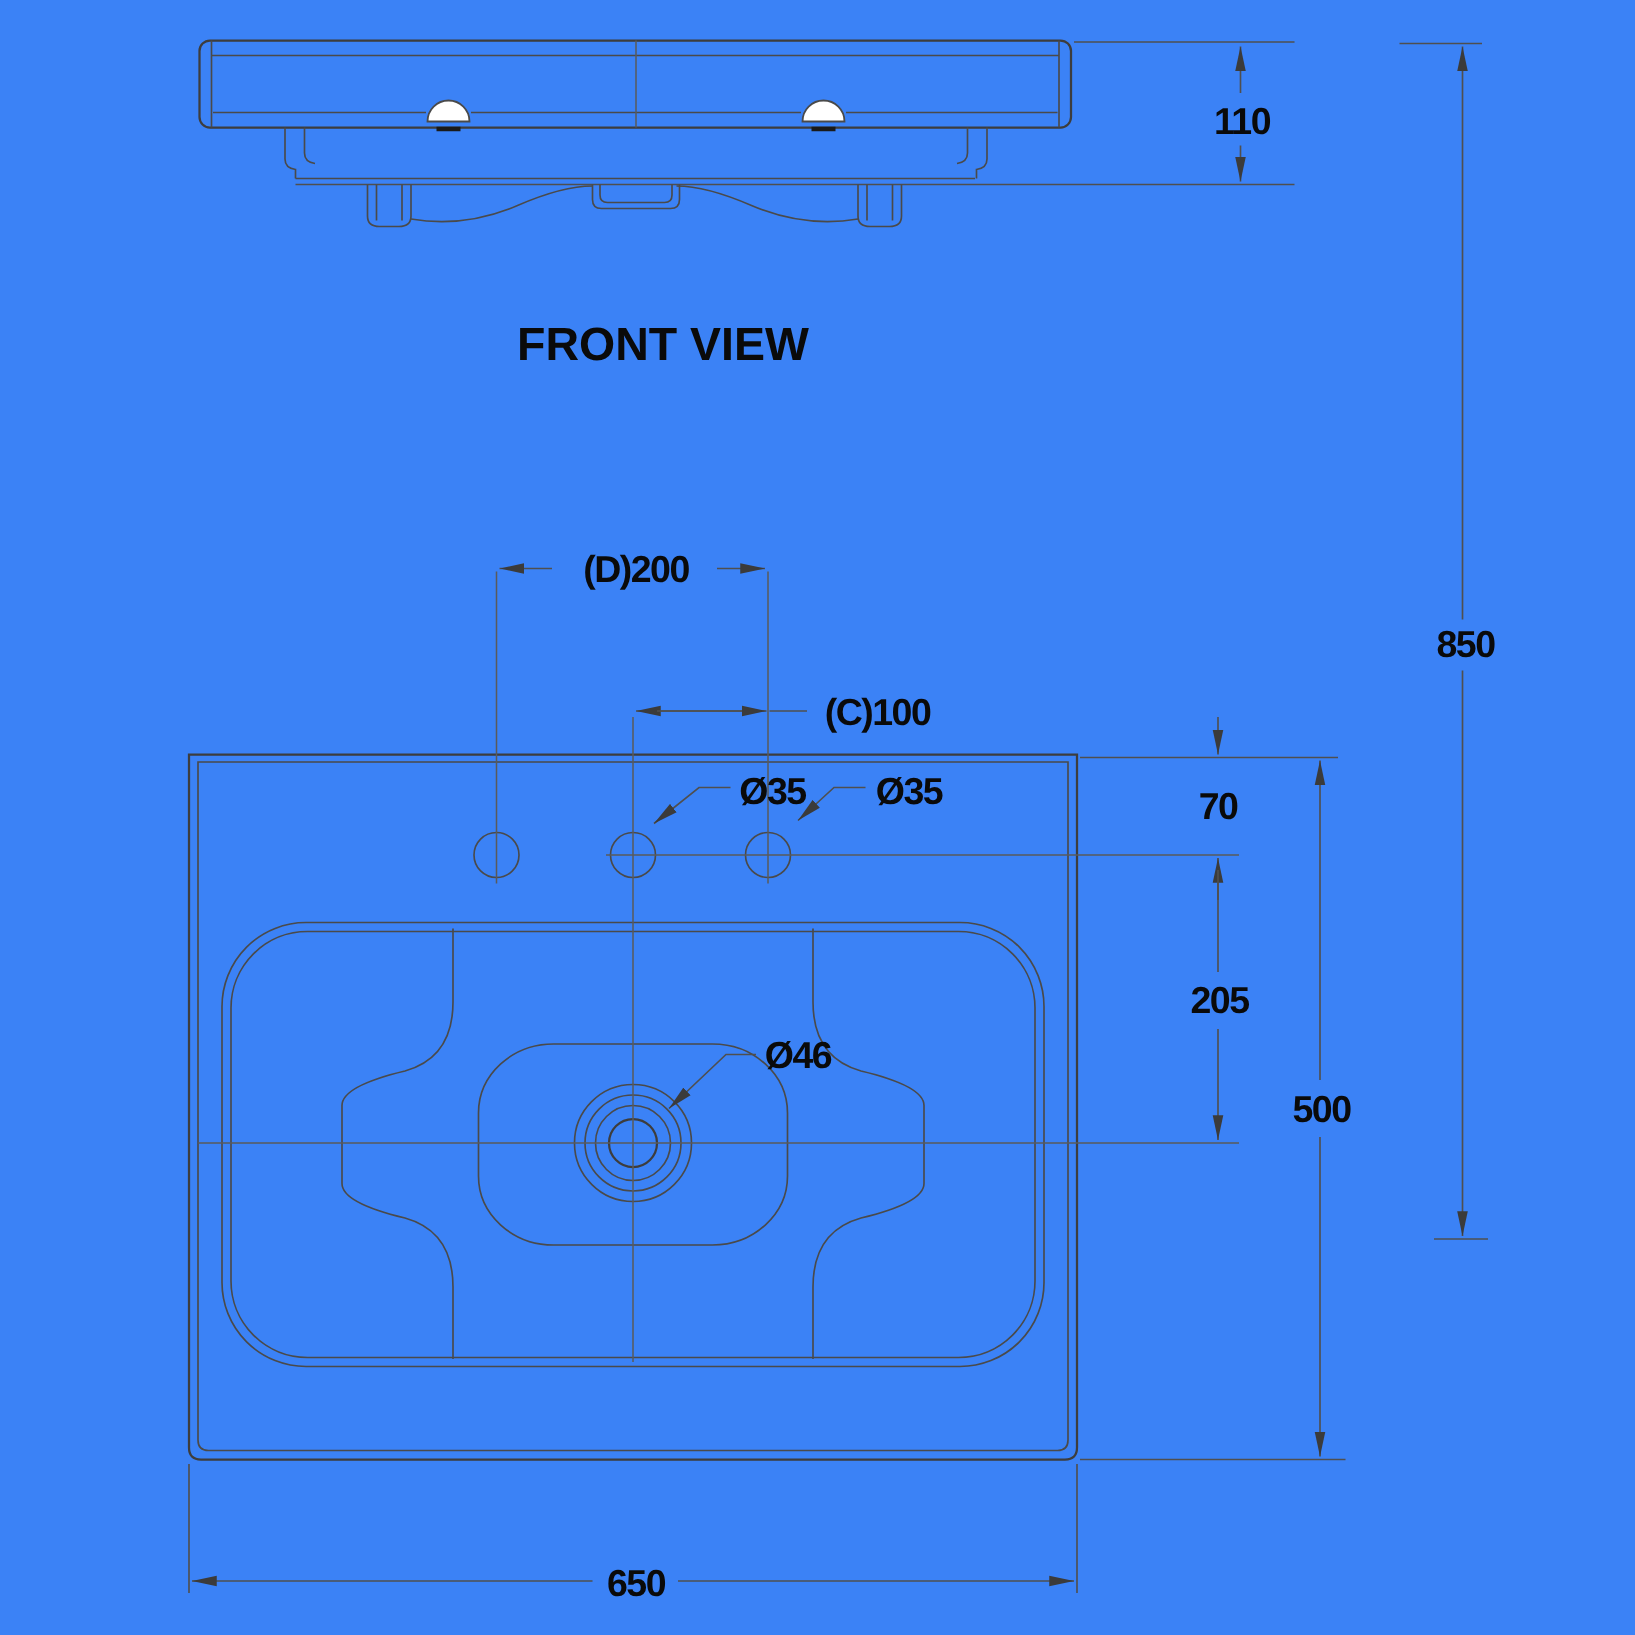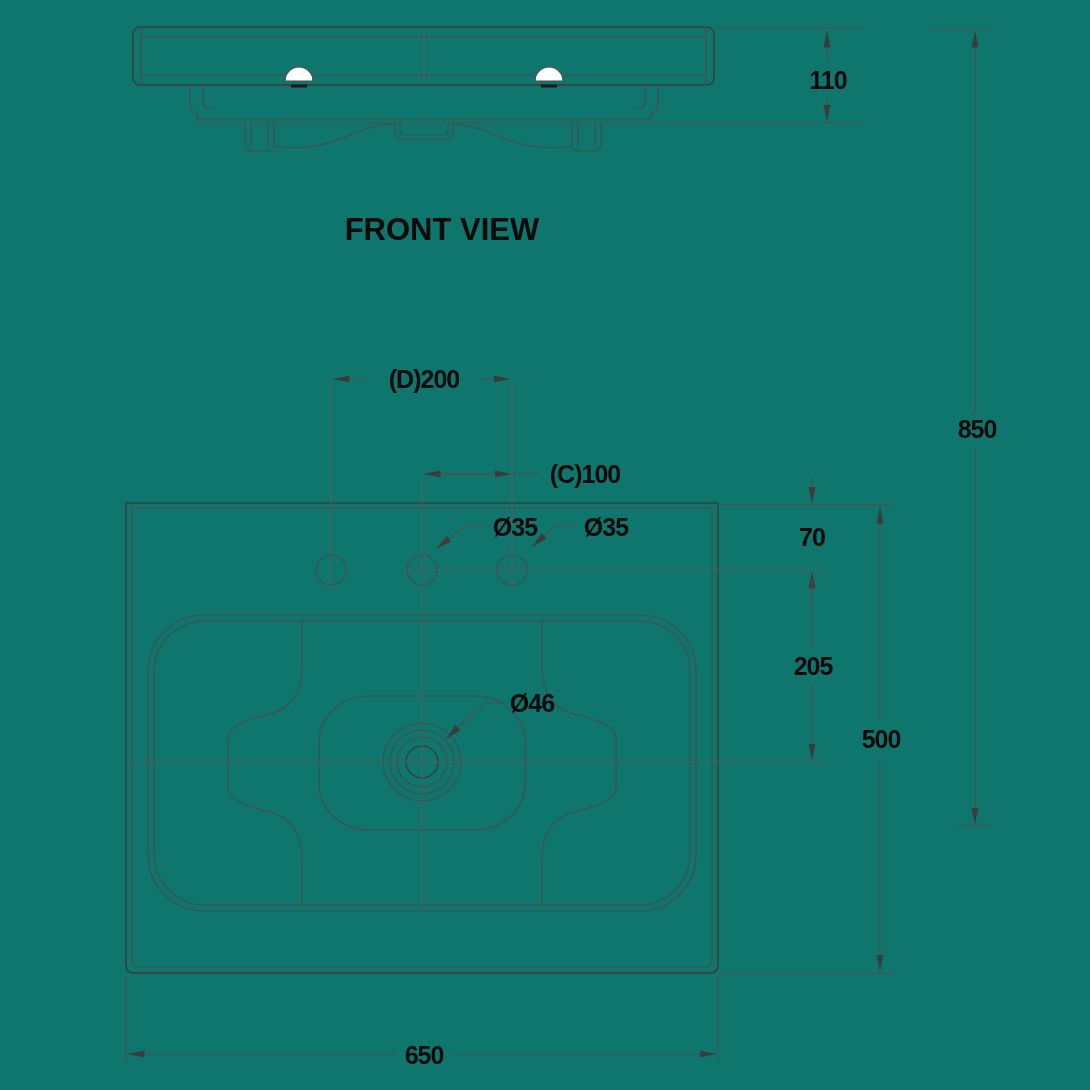--- a/index.html
+++ b/index.html
@@ -1,16 +1,16 @@
 <!DOCTYPE html>
 <html><head>
 <meta charset="utf-8">
 <style>
   html,body{margin:0;padding:0;background:#ffffff;}
-  .stage{width:1090px;height:1090px;background:#0f766e;position:relative;overflow:hidden;}
+  .stage{width:1090px;height:1090px;background:#3b82f6;position:relative;overflow:hidden;}
   svg{display:block;}
   .obj{stroke:#3d3d3d;fill:none;stroke-width:1.5;}
   .obj-thin{stroke:#4a4a4a;fill:none;stroke-width:1.1;}
   .dim{stroke:#4f4f4f;fill:none;stroke-width:1.1;}
   .cl{stroke:#5a5a5a;fill:none;stroke-width:1;}
   .hookfill{fill:#ffffff;stroke:#4a4a4a;stroke-width:1.2;}
   .tick{stroke:#1a1a1a;stroke-width:3;}
   text{font-family:"Liberation Sans",sans-serif;font-weight:bold;fill:#0a0a0a;
        text-anchor:middle;letter-spacing:-1px;}
   .dimtxt{font-size:25px;}

